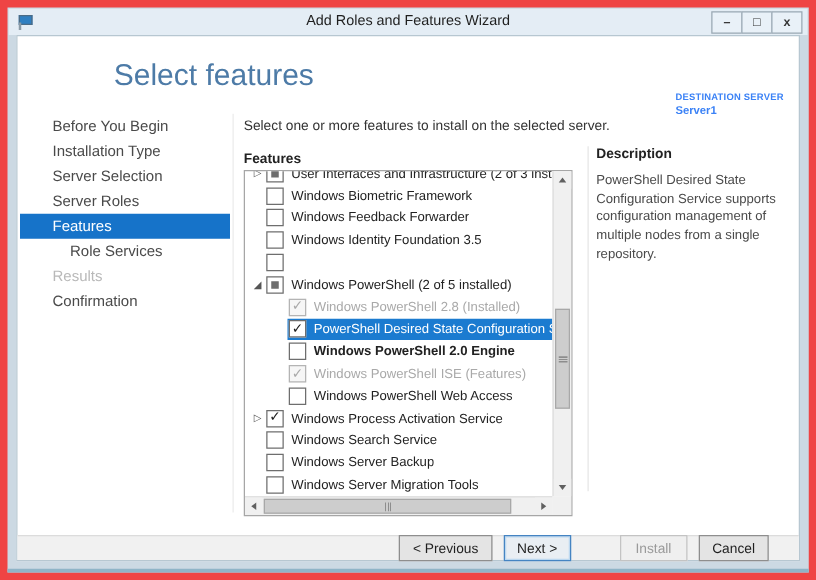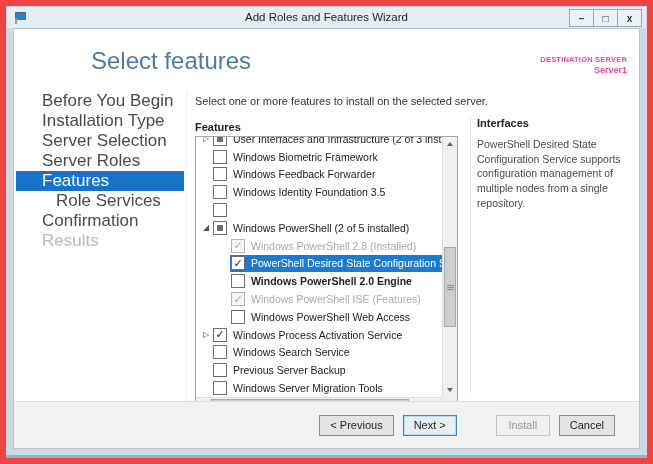--- a/index.html
+++ b/index.html
@@ -14,27 +14,27 @@
   .app-icon .flag{position:absolute;left:1px;top:1px;width:9px;height:6px;background:#2f7fc1;border:1px solid #4b6b85;}
   .app-icon .pole{position:absolute;left:1px;top:7px;width:2px;height:6px;background:#8a9aa6;}
   .title-text{position:absolute;left:0;right:0;top:4px;text-align:center;font-size:11.5px;color:#1f1f1f;}
   .win-controls{position:absolute;right:4px;top:2px;display:flex;}
   .wbtn{width:25px;height:18px;background:#e9f1f8;border:1px solid #98a7b3;margin-left:-1px;
         display:flex;align-items:center;justify-content:center;font-size:10px;font-weight:bold;color:#333;box-sizing:border-box;}
 
   
   .dialog{position:absolute;left:7px;right:7px;top:22px;bottom:9px;background:#ffffff;border:1px solid #b7c7d1;box-sizing:border-box;}
   .page-title{position:absolute;left:48px;top:18px;font-size:24px;color:#4d7ba7;margin-left:29px;}
-  .dest{position:absolute;right:12px;top:26px;text-align:right;color:#ec4899;}
+  .dest{position:absolute;right:12px;top:44px;color:#3b82f6;}
   .dest-label{font-size:7.5px;font-weight:bold;letter-spacing:.2px;}
   .dest-value{font-size:9px;margin-top:1px;font-weight:bold;}
 
   
   .sidebar{position:absolute;left:2px;top:62px;width:168px;}
-  .nav-item{height:20px;line-height:20px;padding-left:26px;font-size:17px;color:#4a4a4a;white-space:nowrap;}
+  .nav-item{height:20px;line-height:20px;padding-left:26px;font-size:12px;color:#4a4a4a;white-space:nowrap;}
   .nav-item.selected{background:#1673c9;color:#ffffff;}
   .nav-item.disabled{color:#b9b9b9;}
   .nav-item.indent{padding-left:40px;}
   .v-sep{position:absolute;left:172px;top:62px;bottom:38px;width:1px;background:#ececec;}
 
   
   .instruction{position:absolute;left:181px;top:66px;font-size:11px;color:#333;}
   .features-label{position:absolute;left:181px;top:92px;font-size:11px;font-weight:bold;color:#222;}
   .listbox{position:absolute;left:181px;top:107px;width:263px;height:277px;border:1px solid #a6a6a6;box-sizing:border-box;background:#fff;}
   .rows{position:absolute;left:0;top:0;right:15px;bottom:15px;overflow:hidden;}
@@ -68,21 +68,21 @@
           display:flex;align-items:center;justify-content:center;box-sizing:border-box;}
   .hthumb .grip{width:5px;height:7px;background:repeating-linear-gradient(to right,#8d8d8d 0 1px,transparent 1px 2px);}
 
   
   .desc-sep{position:absolute;left:456px;top:88px;bottom:55px;width:1px;background:#e6e6e6;}
   .description{position:absolute;left:463px;top:88px;width:166px;}
   .desc-title{font-size:11px;font-weight:bold;color:#222;margin-bottom:8px;}
   .desc-text{font-size:10.5px;line-height:1.4;color:#4a4a4a;}
 
   
-  .footer{position:absolute;left:0;right:0;bottom:0;height:47px;background:#f1f1f1;border-top:1px solid #dcdcdc;
+  .footer{position:absolute;left:0;right:0;bottom:0;height:20px;background:#f1f1f1;border-top:1px solid #dcdcdc;
           display:flex;align-items:center;justify-content:flex-end;padding-right:24px;box-sizing:border-box;}
   .btn{height:21px;min-width:54px;padding:0 10px;margin-left:9px;background:#e4e4e4;border:1px solid #8e8e8e;
        font-family:"Liberation Sans",sans-serif;font-size:11px;color:#1f1f1f;box-sizing:border-box;}
   .btn.focused{border:1px solid #4584c2;box-shadow:inset 0 0 0 1px #bcd8f0;background:#e9eef3;}
   .btn.disabled{color:#9a9a9a;background:#efefef;border-color:#c3c3c3;}
   .footer .btn:nth-child(2){margin-right:30px;}
 </style>
 </head>
 <body>
 
@@ -109,22 +109,22 @@
       <div class="dest-value">Server1</div>
     </div>
 
     <div class="sidebar" id="sidebar">
         <div class="nav-item normal">Before You Begin</div>
         <div class="nav-item normal">Installation Type</div>
         <div class="nav-item normal">Server Selection</div>
         <div class="nav-item normal">Server Roles</div>
         <div class="nav-item selected">Features</div>
         <div class="nav-item normal indent">Role Services</div>
+        <div class="nav-item disabled">Results</div>
         <div class="nav-item normal">Confirmation</div>
-        <div class="nav-item disabled">Results</div>
       </div>
     <div class="v-sep"></div>
 
     <div class="instruction">Select one or more features to install on the selected server.</div>
     <div class="features-label">Features</div>
 
     <div class="listbox">
       <div class="rows" id="features-rows">
           <div class="row partial">
             <span class="exp">▷</span>
@@ -213,21 +213,21 @@
             <span class="exp"></span>
             <span class="body">
               <span class="cb unchecked"></span>
               <span class="label">Windows Search Service</span>
             </span>
           </div>
           <div class="row">
             <span class="exp"></span>
             <span class="body">
               <span class="cb unchecked"></span>
-              <span class="label">Previous Server Backup</span>
+              <span class="label">Windows Server Backup</span>
             </span>
           </div>
           <div class="row">
             <span class="exp"></span>
             <span class="body">
               <span class="cb unchecked"></span>
               <span class="label">Windows Server Migration Tools</span>
             </span>
           </div>
         </div>
@@ -253,21 +253,21 @@
           </div>
         <div class="sbtn" style="right:0;">
             <span class="tri-right"></span>
           </div>
       </div>
       <div class="corner"></div>
     </div>
 
     <div class="desc-sep"></div>
     <div class="description">
-      <div class="desc-title">Interfaces</div>
+      <div class="desc-title">Description</div>
       <div class="desc-text">PowerShell Desired State Configuration Service supports configuration management of multiple nodes from a single repository.</div>
     </div>
 
     <div class="footer" id="footer-buttons">
         <button class="btn enabled">&lt; Previous</button>
         <button class="btn focused">Next &gt;</button>
         <button class="btn disabled">Install</button>
         <button class="btn enabled">Cancel</button>
       </div>
   </div>

